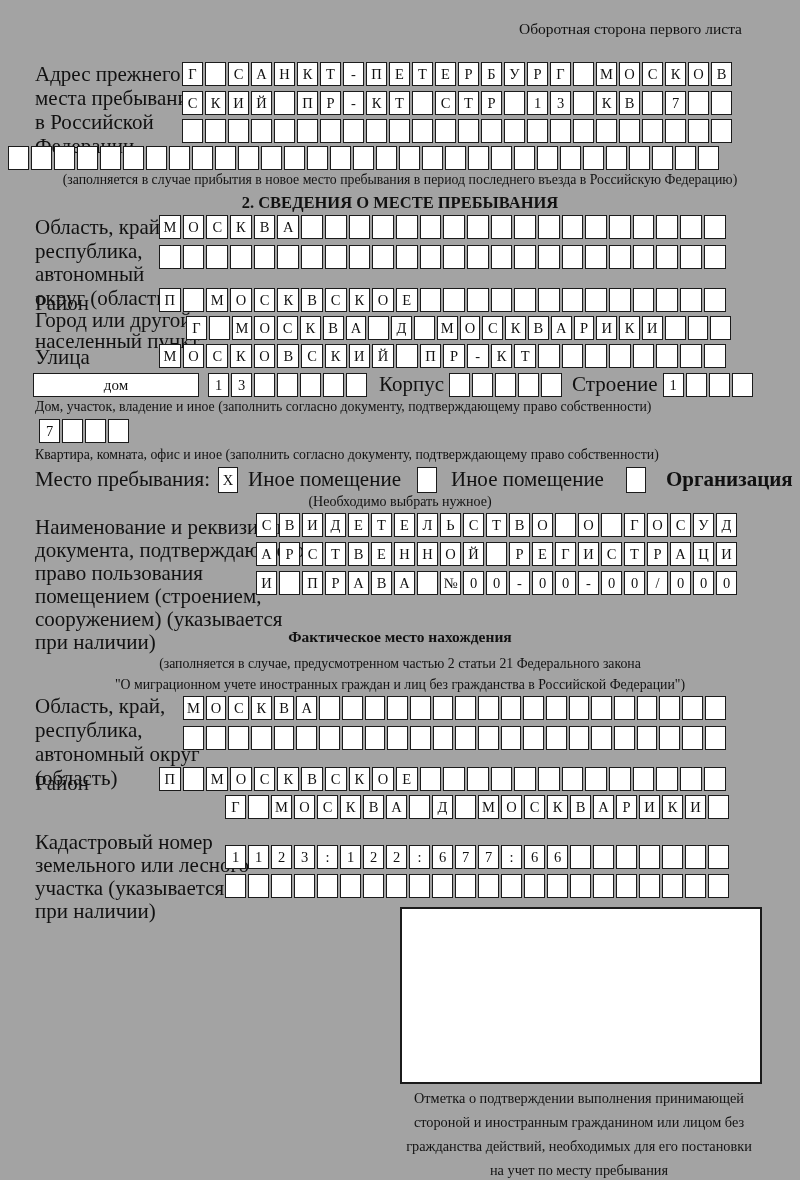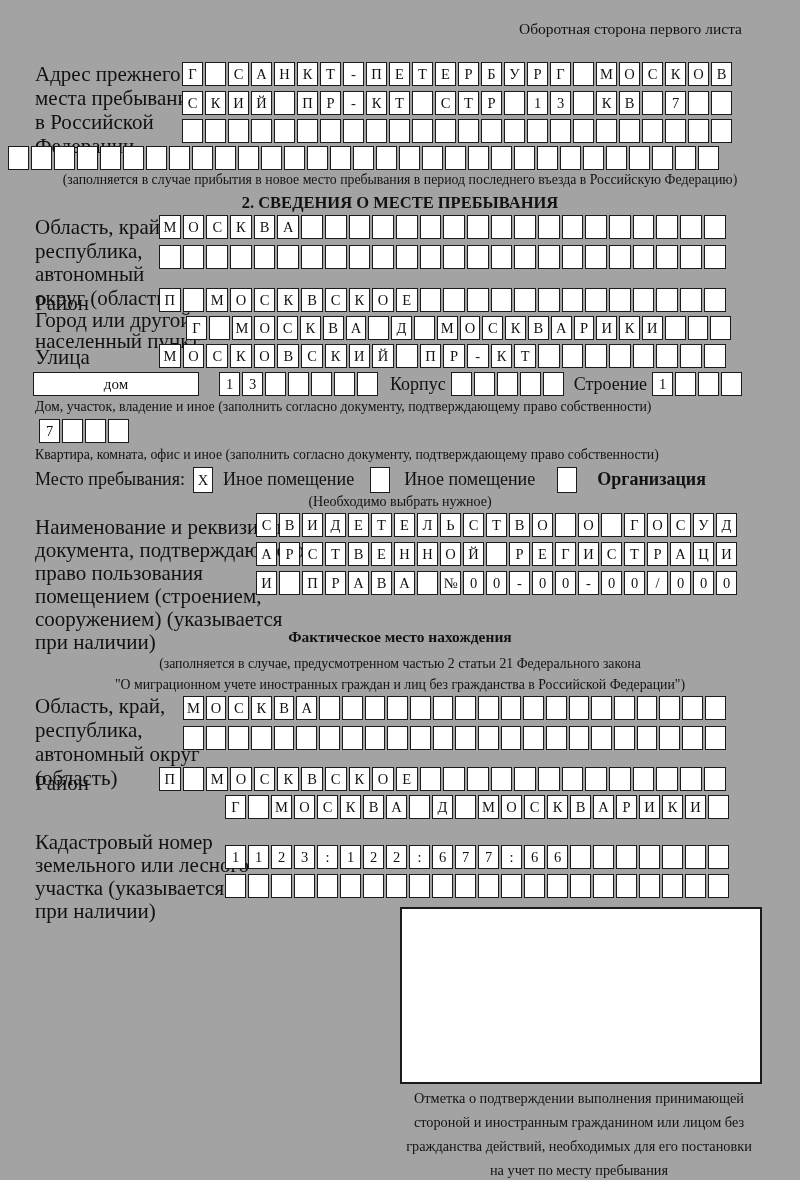--- a/index.html
+++ b/index.html
@@ -1,20 +1,20 @@
 <!DOCTYPE html>
 <html><head>
 <meta charset="utf-8">
 <style>
   html,body{margin:0;padding:0;background:#fff;}
   .page{position:relative;width:800px;height:1180px;background:#a3a3a3;overflow:hidden;
         font-family:"Liberation Serif","DejaVu Serif",serif;color:#111;}
   .abs{position:absolute;}
   .label{position:absolute;font-size:21px;line-height:23.5px;white-space:pre-line;color:#111;}
-  .inline-label{font-size:18px;line-height:25px;}
+  .inline-label{font-size:21px;line-height:25px;}
   .center-line{position:absolute;left:0;width:800px;text-align:center;}
   .note{font-size:13.8px;}
   .title{font-size:16.5px;font-weight:bold;}
   .cells{position:absolute;white-space:nowrap;}
   .cells-inline{white-space:nowrap;display:inline-block;}
   .cell{display:inline-block;box-sizing:content-box;width:var(--cw,19px);height:22px;
         border:1.6px solid #1b1b1b;margin-right:2px;text-align:center;line-height:22px;
         font-size:14.5px;vertical-align:top;background:#fff;}
   .fbox{display:inline-block;box-sizing:content-box;height:22px;border:1.6px solid #1b1b1b;
         line-height:22px;text-align:center;font-size:15px;vertical-align:top;background:#fff;}
@@ -53,23 +53,23 @@
   <div class="label" style="left:35px;top:292px;">Район</div>
   <div class="cells" style="left:159px;top:288px;--cw:19.7px;"><span class="cell">П</span><span class="cell"></span><span class="cell">М</span><span class="cell">О</span><span class="cell">С</span><span class="cell">К</span><span class="cell">В</span><span class="cell">С</span><span class="cell">К</span><span class="cell">О</span><span class="cell">Е</span><span class="cell"></span><span class="cell"></span><span class="cell"></span><span class="cell"></span><span class="cell"></span><span class="cell"></span><span class="cell"></span><span class="cell"></span><span class="cell"></span><span class="cell"></span><span class="cell"></span><span class="cell"></span><span class="cell"></span></div>
 
   <div class="label" style="left:35px;top:310px;line-height:21px;">Город или другой
 населенный пункт</div>
   <div class="cells" style="left:186px;top:316px;--cw:18.8px;"><span class="cell">Г</span><span class="cell"></span><span class="cell">М</span><span class="cell">О</span><span class="cell">С</span><span class="cell">К</span><span class="cell">В</span><span class="cell">А</span><span class="cell"></span><span class="cell">Д</span><span class="cell"></span><span class="cell">М</span><span class="cell">О</span><span class="cell">С</span><span class="cell">К</span><span class="cell">В</span><span class="cell">А</span><span class="cell">Р</span><span class="cell">И</span><span class="cell">К</span><span class="cell">И</span><span class="cell"></span><span class="cell"></span><span class="cell"></span></div>
 
   <div class="label" style="left:35px;top:346px;">Улица</div>
   <div class="cells" style="left:159px;top:344px;--cw:19.7px;"><span class="cell">М</span><span class="cell">О</span><span class="cell">С</span><span class="cell">К</span><span class="cell">О</span><span class="cell">В</span><span class="cell">С</span><span class="cell">К</span><span class="cell">И</span><span class="cell">Й</span><span class="cell"></span><span class="cell">П</span><span class="cell">Р</span><span class="cell">-</span><span class="cell">К</span><span class="cell">Т</span><span class="cell"></span><span class="cell"></span><span class="cell"></span><span class="cell"></span><span class="cell"></span><span class="cell"></span><span class="cell"></span><span class="cell"></span></div>
 
-  <div class="flexrow" style="left:33px;top:372px;">
+  <div class="flexrow" style="left:33px;top:372px;align-items:center;">
     <span class="fbox" style="width:164px;">дом</span>
-    <span class="cells-inline" style="margin-left:13px;padding-left:7px;"><span class="cell">1</span><span class="cell">3</span><span class="cell"></span><span class="cell"></span><span class="cell"></span><span class="cell"></span><span class="cell"></span></span>
+    <span class="cells-inline" style="margin-left:2px;padding-left:7px;"><span class="cell">1</span><span class="cell">3</span><span class="cell"></span><span class="cell"></span><span class="cell"></span><span class="cell"></span><span class="cell"></span></span>
     <span class="inline-label" style="margin-left:10px;">Корпус</span>
     <span class="cells-inline" style="margin-left:5px;"><span class="cell"></span><span class="cell"></span><span class="cell"></span><span class="cell"></span><span class="cell"></span></span>
     <span class="inline-label" style="margin-left:8px;">Строение</span>
     <span class="cells-inline" style="margin-left:5px;"><span class="cell">1</span><span class="cell"></span><span class="cell"></span><span class="cell"></span></span>
   </div>
   <div class="abs note" style="left:35px;top:399px;">Дом, участок, владение и иное (заполнить согласно документу, подтверждающему право собственности)</div>
 
   <div class="flexrow" style="left:33px;top:419px;">
     <span class="cells-inline" style="margin-left:6px;"><span class="cell">7</span><span class="cell"></span><span class="cell"></span><span class="cell"></span></span>
   </div>

